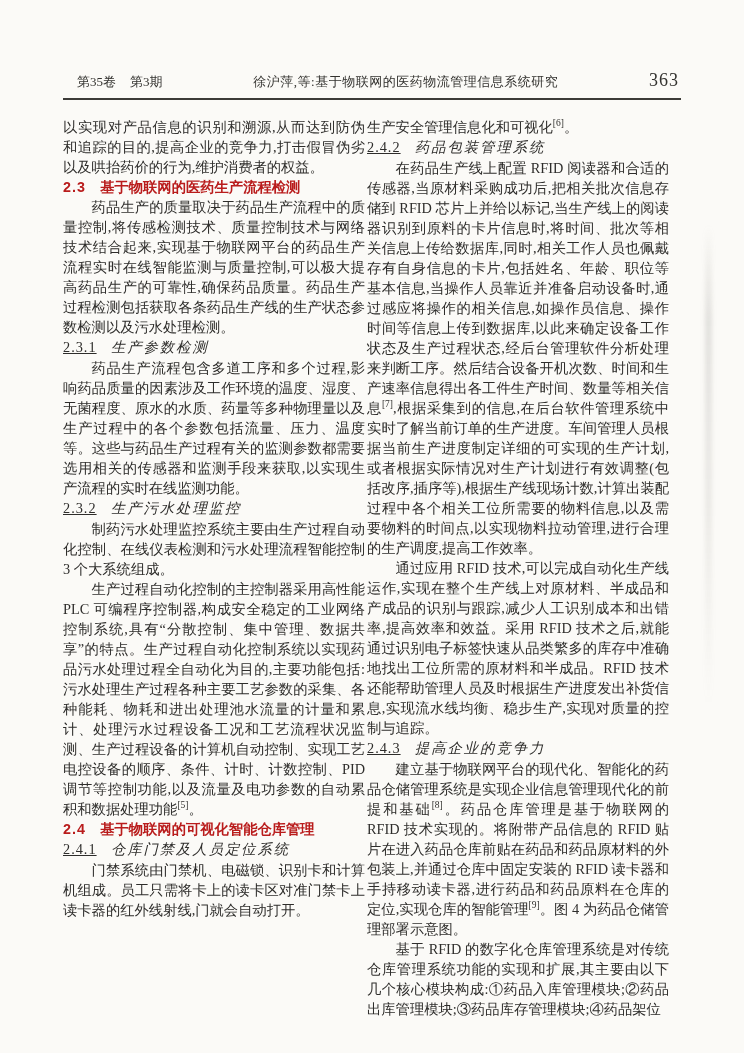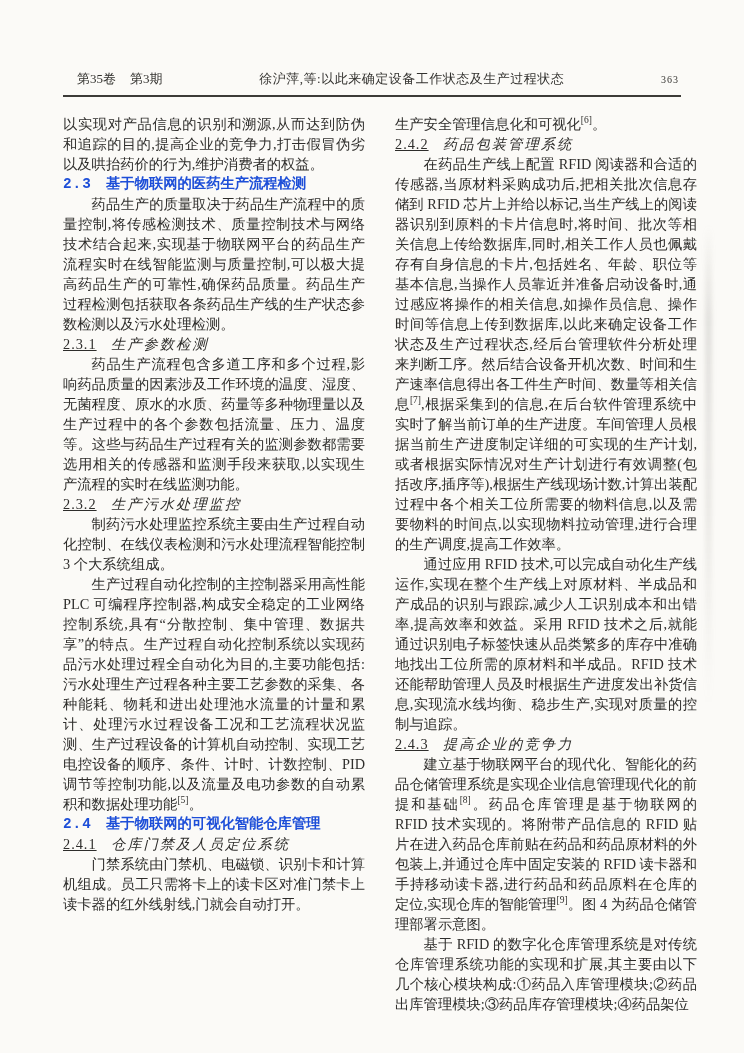--- a/index.html
+++ b/index.html
@@ -11,57 +11,57 @@
   }
   .page{position:absolute;inset:0;padding:70px 63px 0 63px;box-sizing:border-box;border-radius:28px;}
   
   .hdr{
     display:flex;justify-content:space-between;align-items:baseline;
     font-size:13px;color:#33322f;padding:0 2px 0 14px;
   }
   .hdr .vol-issue span{margin-right:14px;}
   .hdr .vol-issue span:last-child{margin-right:0;}
   .hdr .running{letter-spacing:.5px;}
-  .hdr .pageno{font-size:10px;letter-spacing:1px;}
+  .hdr .pageno{font-size:18px;letter-spacing:1px;}
   .hdr-rule{border-bottom:2px solid #3c3b38;margin-top:7px;}
   
-  .cols{display:flex;gap:30px;margin-top:17px;}
+  .cols{display:flex;gap:2px;margin-top:17px;}
   .col{
     width:302px;flex:0 0 302px;
     font-size:14.3px;line-height:20px;
     text-align:justify;
   }
   .col p,.col h3,.col h4{margin:0;padding:0;}
   .indent{text-indent:2em;}
   .h2{
-    font-family:Liberation Mono, monospace;
-    font-weight:700;font-size:14.3px;line-height:20px;color:#1d4ed8;
+    font-family:Liberation Sans, sans-serif;
+    font-weight:700;font-size:14.3px;line-height:20px;color:#b91c1c;
   }
   .h2 .hno{margin-right:1em;letter-spacing:1px;}
   .h3{font-weight:400;font-size:14.3px;line-height:20px;color:#2e2d2b;}
   .h3 .hno{margin-right:1em;letter-spacing:1px;font-style:normal;text-decoration:underline;}
-  .h3 .htitle{font-style:italic;letter-spacing:2px;}
+  .h3 .htitle{font-style:italic;letter-spacing:2px;font-family:Liberation Mono, monospace;}
   sup.ref{font-size:9.5px;line-height:0;vertical-align:super;letter-spacing:0;}
   
   .scan-smudge{
     position:absolute;right:32px;top:225px;width:7px;height:480px;
     background:linear-gradient(to bottom,rgba(130,128,122,0) 0%,rgba(130,128,122,.20) 20%,rgba(130,128,122,.12) 60%,rgba(130,128,122,0) 100%);
     filter:blur(2px);pointer-events:none;
   }
 </style>
 </head>
 <body>
 
 <div class="page">
 
   <div class="hdr">
     <div class="vol-issue">
       <span>第35卷</span><span>第3期</span>
     </div>
-    <div class="running">徐沪萍,等:以此来确定设备工作状态及生产过程状态</div>
+    <div class="running">徐沪萍,等:基于物联网的医药物流管理信息系统研究</div>
     <div class="pageno">363</div>
   </div>
   <div class="hdr-rule"></div>
 
   <div class="cols">
 
     <div class="col">
       <p>以实现对产品信息的识别和溯源,从而达到防伪和追踪的目的,提高企业的竞争力,打击假冒伪劣以及哄抬药价的行为,维护消费者的权益。</p>
 
       <h3 class="h2"><span class="hno">2.3</span><span>基于物联网的医药生产流程检测</span></h3>

